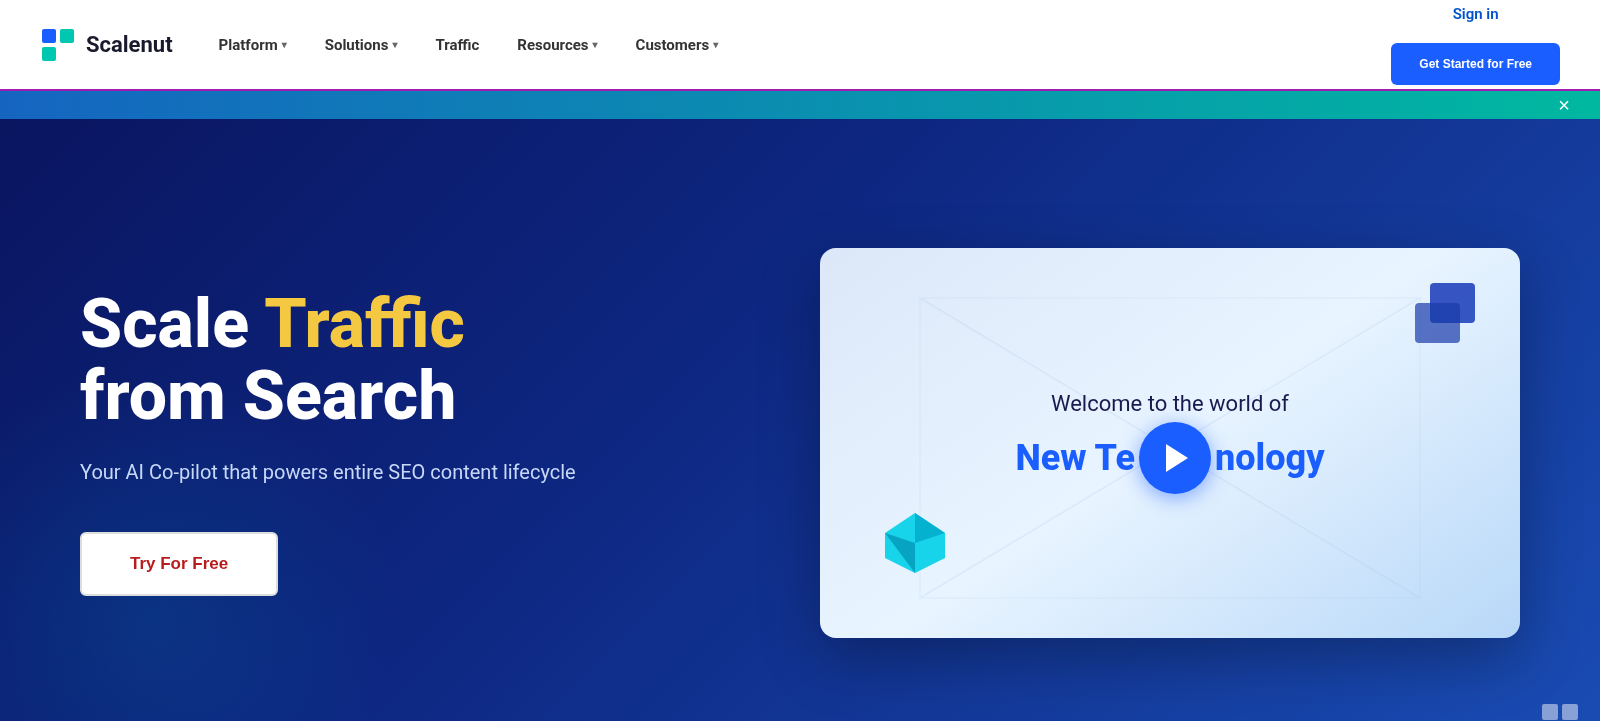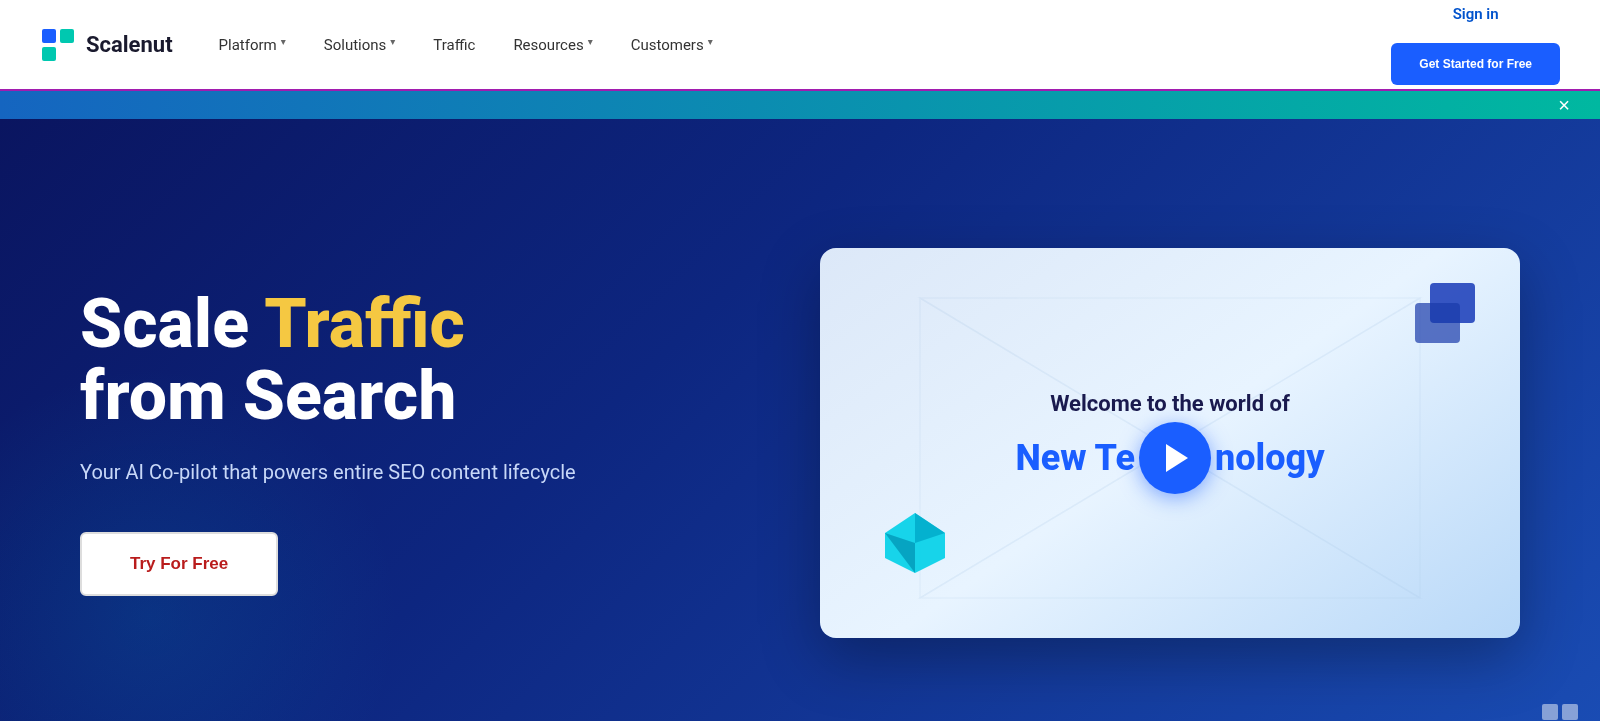--- a/index.html
+++ b/index.html
@@ -33,27 +33,27 @@
       color: #1a1a2e;
     }
     .nav-links {
       display: flex;
       align-items: center;
       gap: 6px;
       flex: 1;
     }
     .nav-item {
       display: flex;
-      align-items: flex-start;
+      align-items: center;
       gap: 4px;
       padding: 8px 16px;
       font-size: 15px;
       color: #333;
       cursor: pointer;
-      font-weight: 400;
+      font-weight: 700;
       border-radius: 4px;
     }
     .nav-item .chevron {
       font-size: 10px;
       color: #666;
     }
     .nav-right {
       display: flex;
       align-items: center;
       gap: 20px;
@@ -174,21 +174,21 @@
       opacity: 0.3;
     }
     .video-text-content {
       text-align: center;
       z-index: 2;
       position: relative;
     }
     .video-welcome {
       font-size: 22px;
       color: #1a1a4e;
-      font-weight: 700;
+      font-weight: 400;
       margin-bottom: 6px;
     }
     .video-new-tech {
       font-size: 36px;
       font-weight: 800;
       color: #1a5eff;
       display: flex;
       align-items: center;
       gap: 4px;
     }

